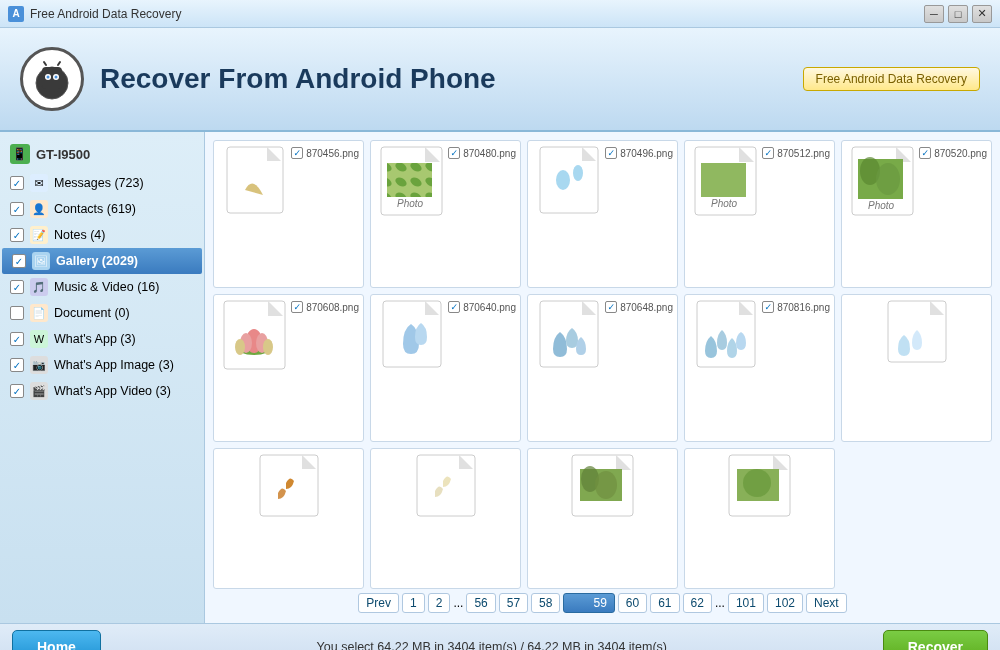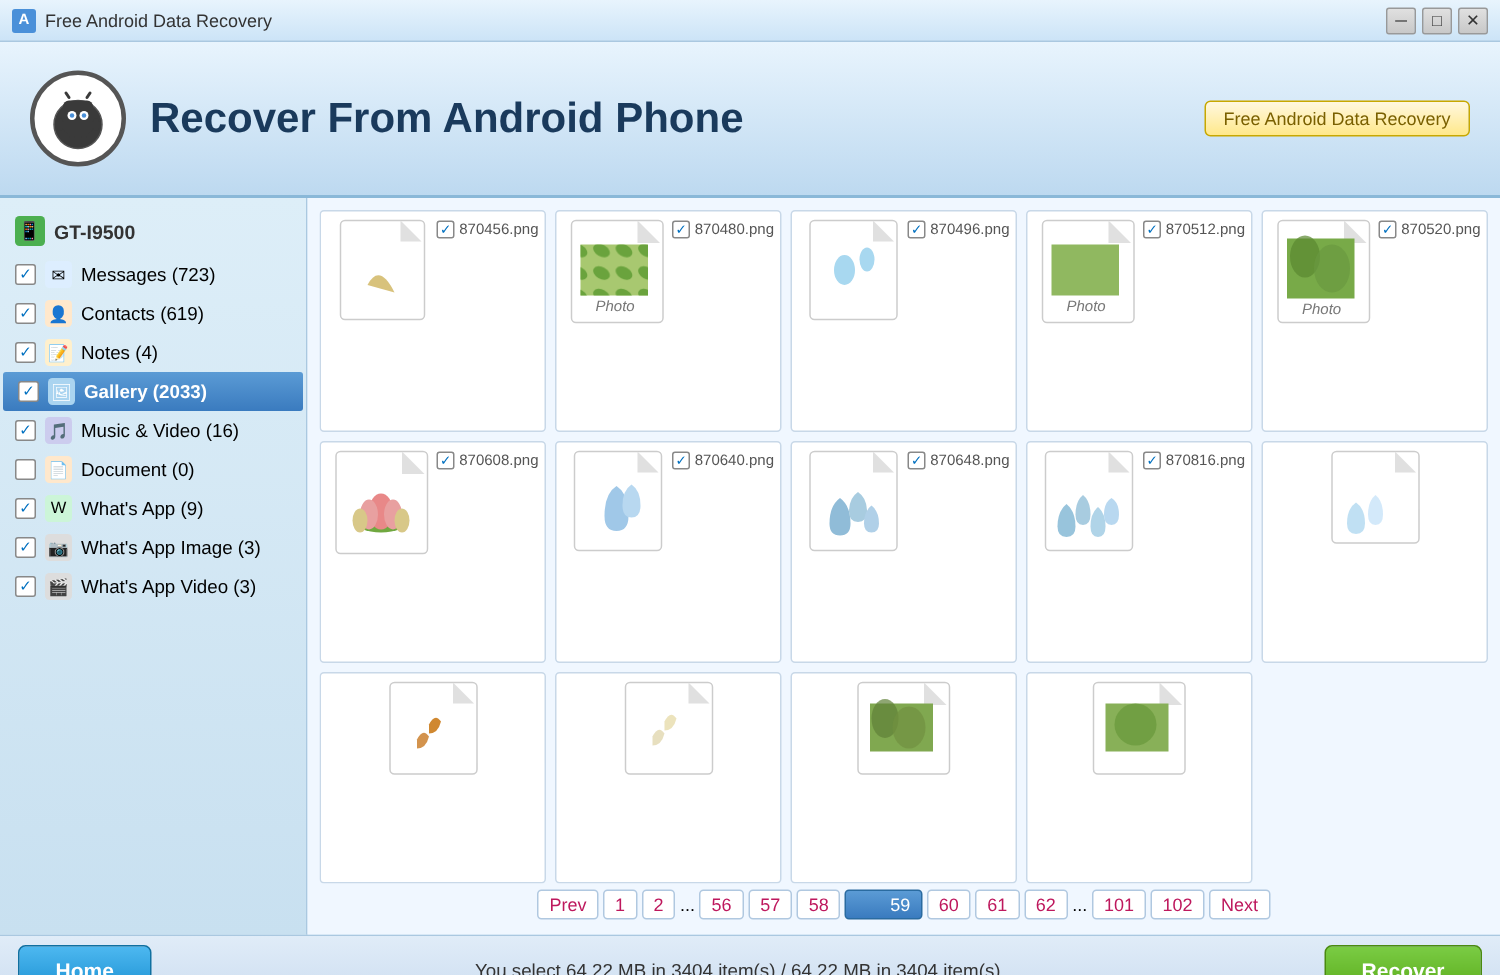--- a/index.html
+++ b/index.html
@@ -166,21 +166,21 @@
       gap: 3px;
       font-size: 12px;
     }
     .page-btn {
       padding: 2px 7px;
       border: 1px solid #b0c8e0;
       background: white;
       border-radius: 3px;
       cursor: pointer;
       font-size: 12px;
-      color: #be185d;
+      color: #0c4a6e;
     }
     .page-btn.active {
       background: linear-gradient(to bottom, #5b9bd5, #3a7bbf);
       color: white; border-color: #2a6ba0; padding-left: 29px;
     }
 
     
     .footer {
       height: 46px;
       background: linear-gradient(to bottom, #e0ecf8, #ccddf0);
@@ -270,36 +270,36 @@
       <span class="cat-label">Contacts (619)</span>
     </div>
     <div class="sidebar-item">
       <div class="cb checked"></div>
       <div class="cat-icon" style="background:#fff0cc;">📝</div>
       <span class="cat-label">Notes (4)</span>
     </div>
     <div class="sidebar-item active">
       <div class="cb checked"></div>
       <div class="cat-icon" style="background:#aad4f0;">🖼</div>
-      <span class="cat-label">Gallery (2033)</span>
+      <span class="cat-label">Gallery (2029)</span>
     </div>
     <div class="sidebar-item">
       <div class="cb checked"></div>
       <div class="cat-icon" style="background:#ccccee;">🎵</div>
       <span class="cat-label">Music &amp; Video (16)</span>
     </div>
     <div class="sidebar-item">
       <div class="cb unchecked"></div>
       <div class="cat-icon" style="background:#ffe8cc;">📄</div>
       <span class="cat-label">Document (0)</span>
     </div>
     <div class="sidebar-item">
       <div class="cb checked"></div>
       <div class="cat-icon" style="background:#ccf5d8;">W</div>
-      <span class="cat-label">What's App (9)</span>
+      <span class="cat-label">What's App (3)</span>
     </div>
     <div class="sidebar-item">
       <div class="cb checked"></div>
       <div class="cat-icon" style="background:#ddd;">📷</div>
       <span class="cat-label">What's App Image (3)</span>
     </div>
     <div class="sidebar-item">
       <div class="cb checked"></div>
       <div class="cat-icon" style="background:#ddd;">🎬</div>
       <span class="cat-label">What's App Video (3)</span>

